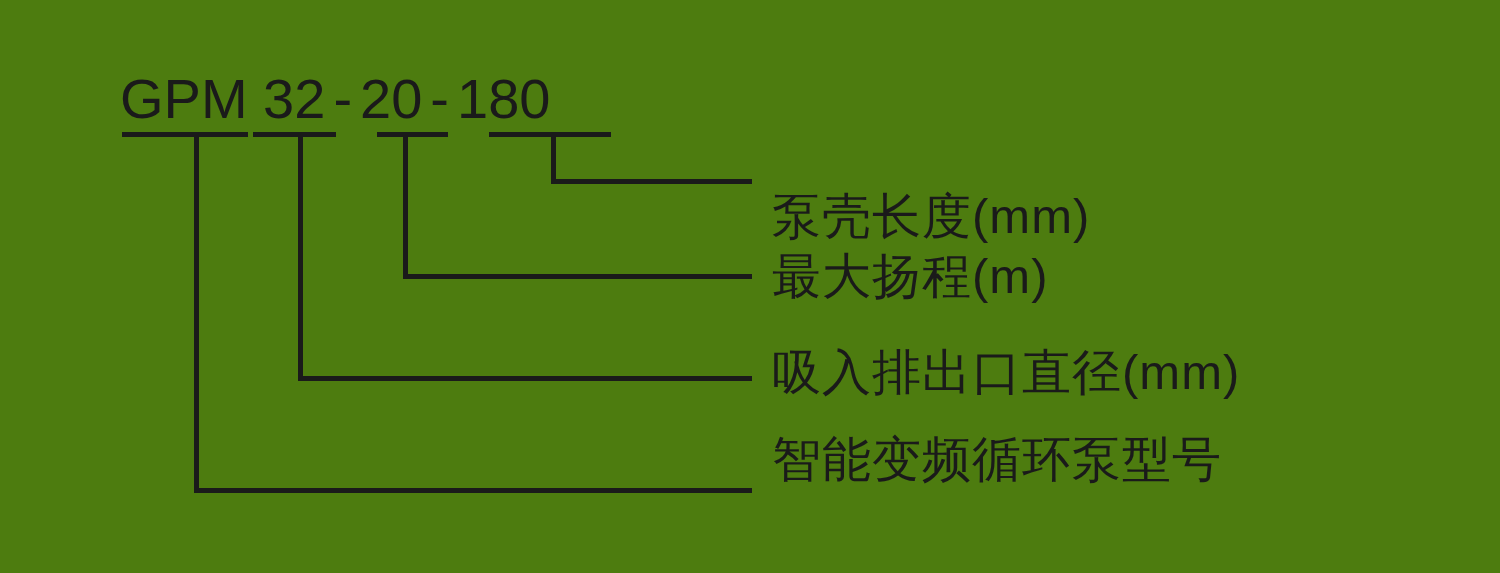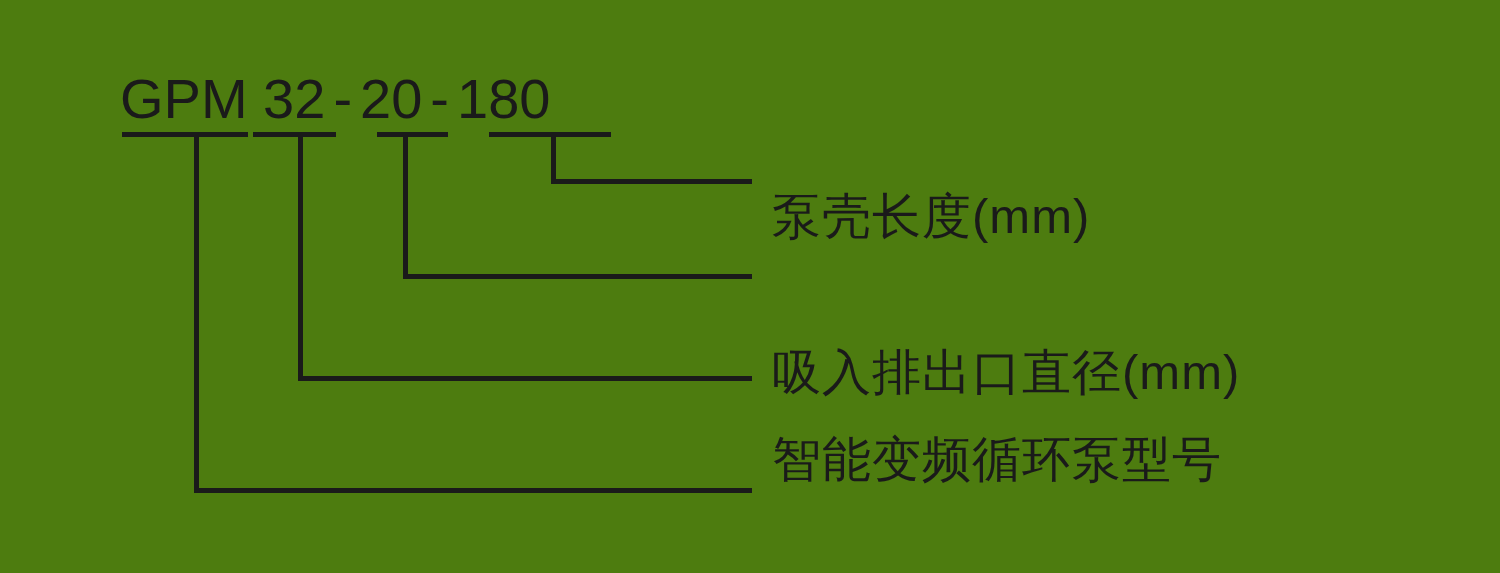--- a/index.html
+++ b/index.html
@@ -76,16 +76,17 @@
       <polyline points="300,134 300,378 752,378"></polyline>
       <polyline points="196,134 196,490 752,490"></polyline>
     </g>
   </svg>
 
   <div class="model-code">
     <span class="seg">GPM 32</span><span class="dash">-</span><span class="seg">20</span><span class="dash">-</span><span class="seg">180</span>
   </div>
 
   <div class="label label-1">泵壳长度(mm)</div>
+  <div class="label label-2">最大扬程(m)</div>
   <div class="label label-3">吸入排出口直径(mm)</div>
   <div class="label label-4">智能变频循环泵型号</div>
 
 </div>
 
 </body></html>

